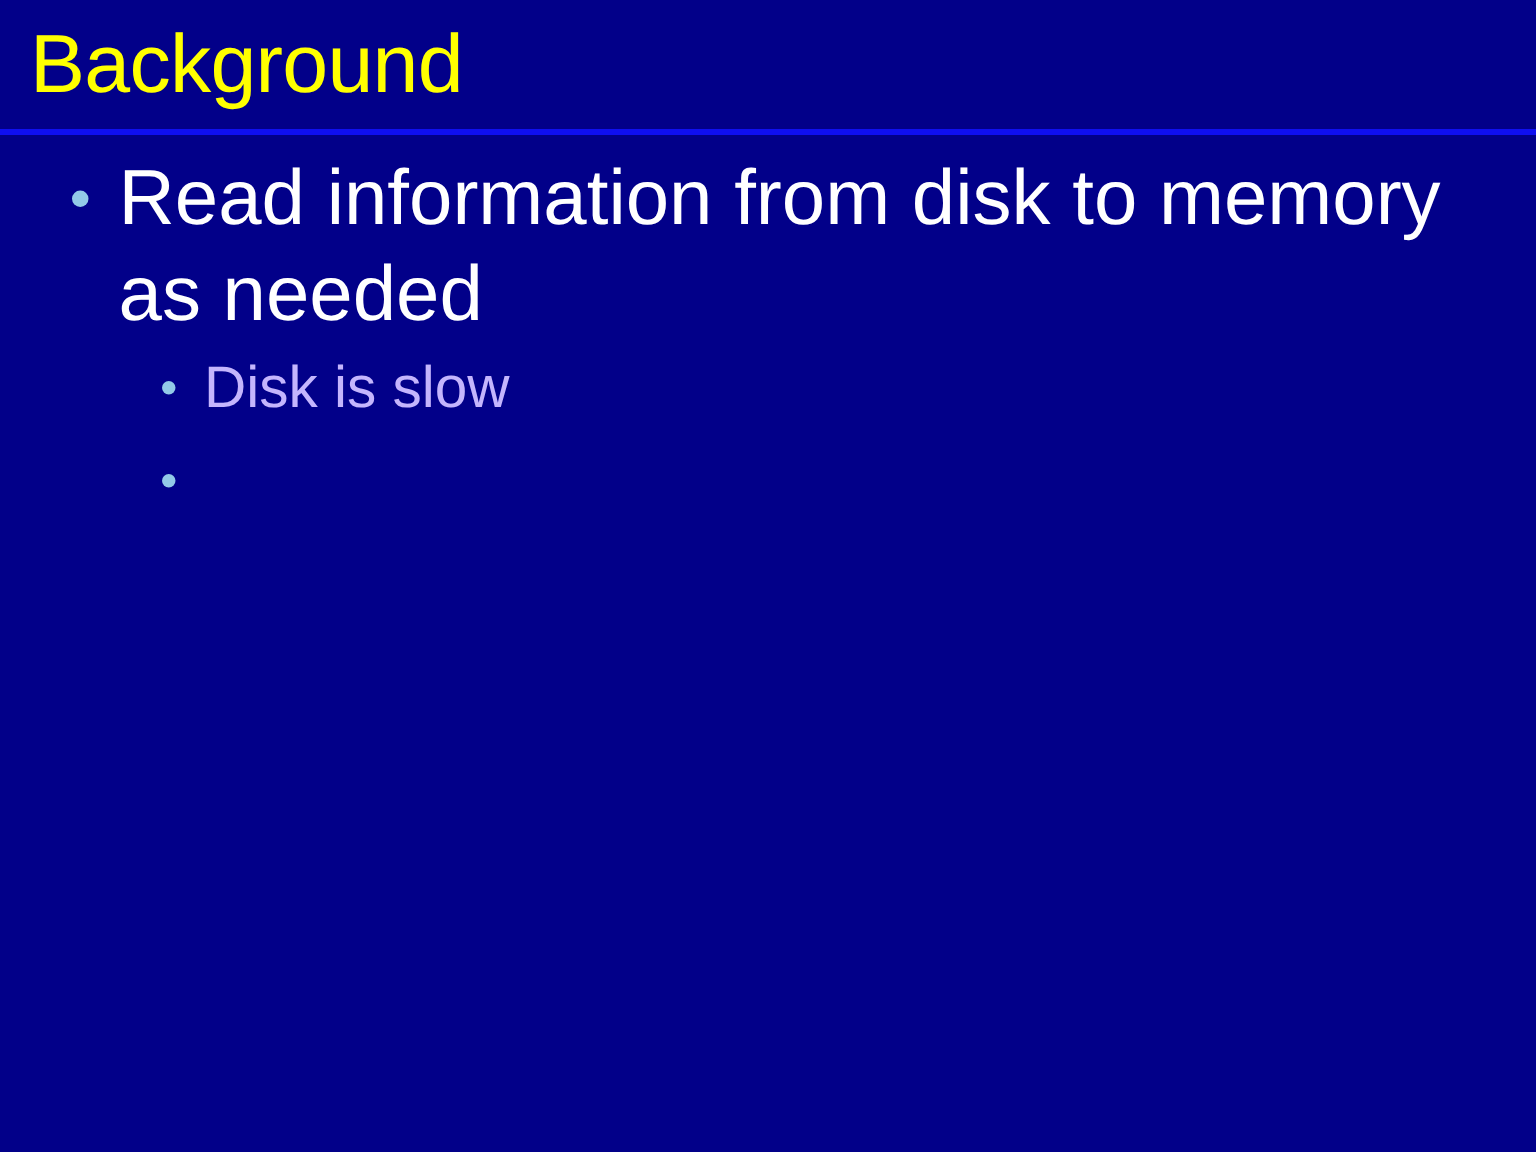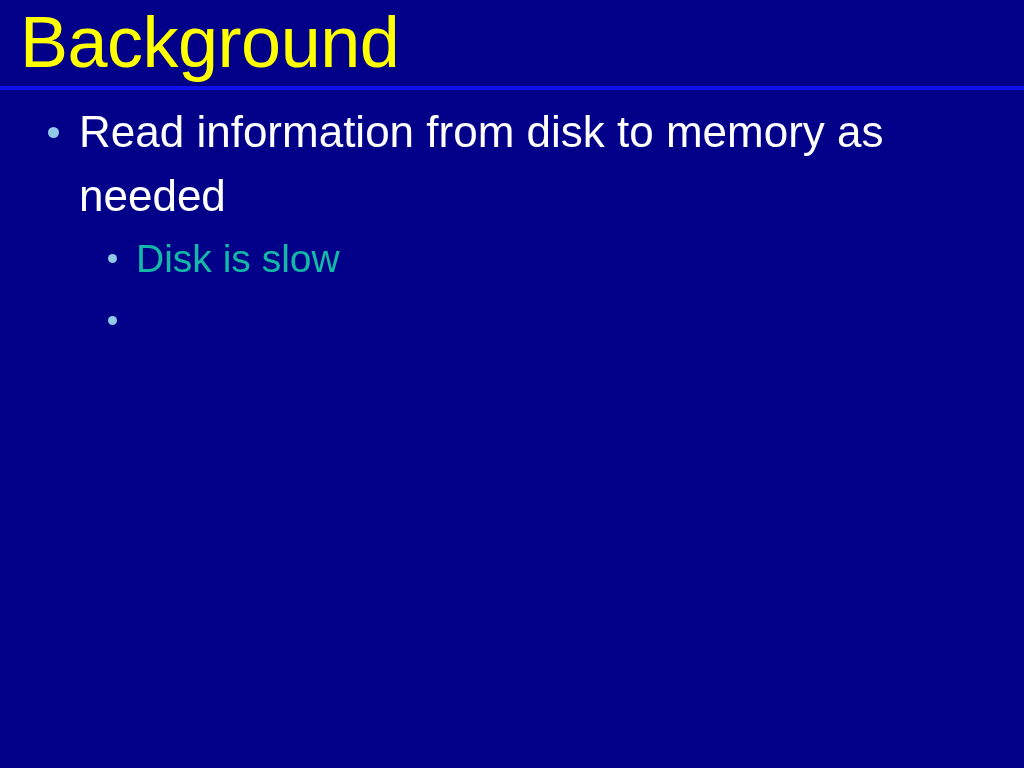--- a/index.html
+++ b/index.html
@@ -13,21 +13,21 @@
     height: 768px;
     background: #020089;
     overflow: hidden;
     font-family: "Liberation Sans", sans-serif;
     -webkit-font-smoothing: antialiased;
   }
   .slide-title {
     position: absolute;
     left: 20px;
     top: 2px;
-    font-size: 72px;
+    font-size: 55px;
     line-height: 80px;
     font-weight: normal;
     color: #FFFF00;
     white-space: nowrap;
     letter-spacing: -0.5px;
   }
   .title-rule {
     position: absolute;
     left: 0;
     top: 86px;
@@ -37,41 +37,41 @@
   }
   .body-area {
     position: absolute;
     left: 0;
     top: 100px;
     width: 1024px;
   }
   .bullet-l1 {
     position: relative;
     padding-left: 79px;
-    font-size: 44px;
+    font-size: 52px;
     line-height: 64px;
     color: #FFFFFF;
     margin: 0;
     max-width: 960px;
   }
   .bullet-l1 .dot {
     position: absolute;
     left: 48px;
     top: 27px;
     width: 11px;
     height: 11px;
     border-radius: 50%;
     background: #92C9E8;
   }
   .bullet-l2 {
     position: relative;
     padding-left: 136px;
     font-size: 39px;
     line-height: 62px;
-    color: #14b8a6;
+    color: #c4b5fd;
     margin: 0;
   }
   .bullet-l2 .dot {
     position: absolute;
     left: 108px;
     top: 26px;
     width: 9px;
     height: 9px;
     border-radius: 50%;
     background: #92C9E8;

